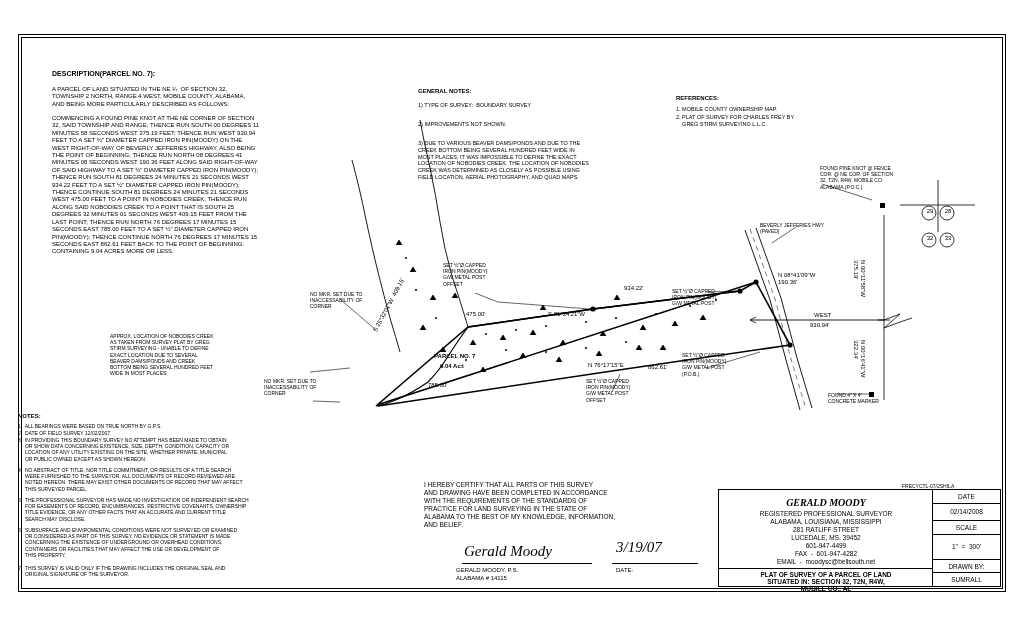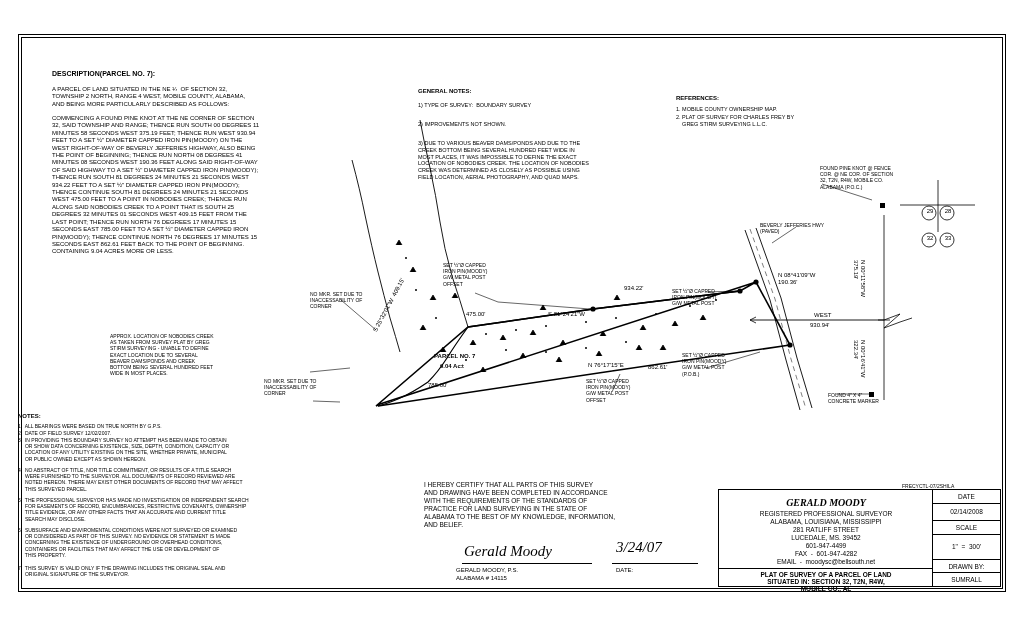--- a/index.html
+++ b/index.html
@@ -265,21 +265,21 @@
 
   <div class="cert-box">
     <div class="txt t65" style="left:0px;top:0px;width:290px;">I HEREBY CERTIFY THAT ALL PARTS OF THIS SURVEY
 AND DRAWING HAVE BEEN COMPLETED IN ACCORDANCE
 WITH THE REQUIREMENTS OF THE STANDARDS OF
 PRACTICE FOR LAND SURVEYING IN THE STATE OF
 ALABAMA TO THE BEST OF MY KNOWLEDGE, INFORMATION,
 AND BELIEF.</div>
 
     <div class="txt" style="left:40px;top:62px;font-size:15px;font-family:'Liberation Serif',serif;font-style:italic;">Gerald Moody</div>
-    <div class="txt" style="left:192px;top:58px;font-size:15px;font-family:'Liberation Serif',serif;font-style:italic;">3/24/07</div>
+    <div class="txt" style="left:192px;top:58px;font-size:15px;font-family:'Liberation Serif',serif;font-style:italic;">3/19/07</div>
     <div class="sig-line" style="left:38px;top:82px;width:130px;"></div>
     <div class="sig-line" style="left:188px;top:82px;width:86px;"></div>
     <div class="txt t6" style="left:32px;top:86px;">GERALD MOODY, P.S.</div>
     <div class="txt t6" style="left:32px;top:94px;">ALABAMA # 14115</div>
     <div class="txt t6" style="left:192px;top:86px;">DATE:</div>
   </div>
 
   <div class="tb">
     <div class="tb-left">
       <div class="txt t10 b c" style="left:0;top:7px;width:214px;font-family:'Liberation Serif',serif;font-style:italic;">GERALD MOODY</div>

